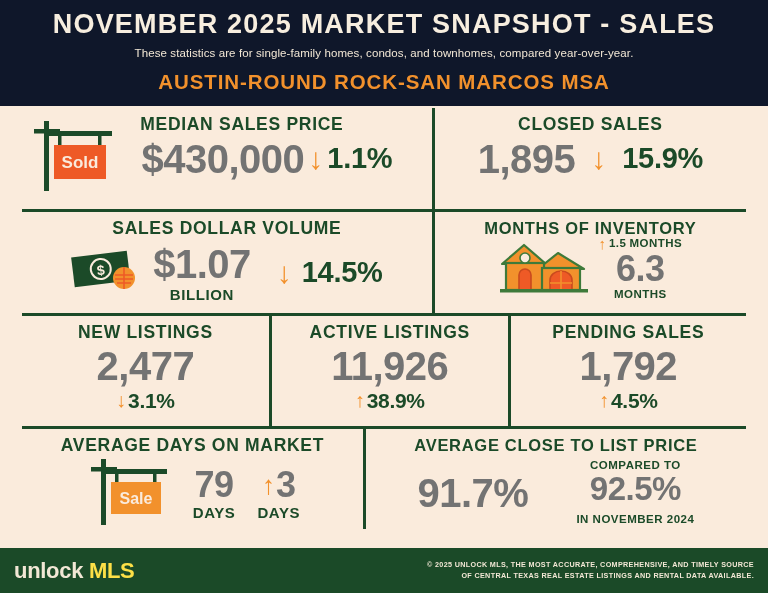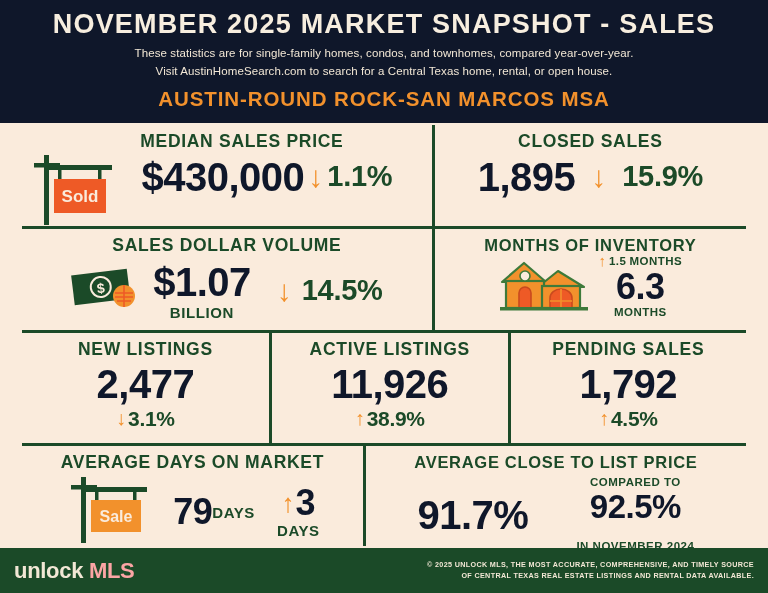--- a/index.html
+++ b/index.html
@@ -81,21 +81,21 @@
   }
   .stat-title.sm { font-size:16.5px; }
 
   .valrow {
     display:flex; align-items:center; justify-content:center;
     gap:8px;
     margin-top:2px;
     width:100%;
   }
   .bignum {
-    color:#0f172a;
+    color:#737373;
     font-weight:bold;
     font-size:40px;
     letter-spacing:-.5px;
     line-height:1;
   }
   .bignum.md { font-size:36px; }
   .bignum.sm { font-size:33px; }
   .delta {
     color:#1B4A28;
     font-weight:bold;
@@ -129,48 +129,47 @@
   .footer {
     background:#1B4A28;
     height:45px;
     flex:0 0 auto;
     display:flex; align-items:center;
     justify-content:space-between;
     padding:0 14px;
   }
   .logo { font-size:22px; font-weight:bold; letter-spacing:-.3px; }
   .logo .u { color:#F2E7D5; }
-  .logo .m { color:#fca5a5; }
+  .logo .m { color:#fde047; }
   .copyright {
     color:#F2E7D5;
     font-size:7.2px;
     font-weight:bold;
     letter-spacing:.35px;
     text-align:right;
     line-height:1.5;
   }
 </style>
 </head>
 <body>
 
 <div class="infographic">
 
   <div class="header">
     <div class="header-title">NOVEMBER 2025 MARKET SNAPSHOT - SALES</div>
     <div class="header-sub">These statistics are for single-family homes, condos, and townhomes, compared year-over-year.</div>
-    <div class="header-sub" style="margin-top:0">Visit AustinHomeSearch.com to search for a Central Texas home, rental, or open house.</div>
     <div class="header-msa">AUSTIN-ROUND ROCK-SAN MARCOS MSA</div>
   </div>
 
   <div class="body">
 
     <div class="row r1">
       <div class="cell vsep" style="width:57%">
 
-        <div class="sign" style="left:6px; top:26px;">
+        <div class="sign" style="left:6px; top:9px;">
           <svg width="86" height="76" viewBox="0 0 86 76">
             <rect x="16" y="4" width="5" height="70" fill="#1B4A28"></rect>
             <rect x="6" y="12" width="26" height="4.5" fill="#1B4A28"></rect>
             <rect x="16" y="14" width="68" height="5" fill="#1B4A28"></rect>
             <rect x="30" y="19" width="3.5" height="11" fill="#1B4A28"></rect>
             <rect x="70" y="19" width="3.5" height="11" fill="#1B4A28"></rect>
             <rect x="26" y="28" width="52" height="34" fill="#EE5A26"></rect>
             <text x="52" y="51" font-family="Liberation Sans, sans-serif" font-size="17" font-weight="bold" fill="#FAEBDC" text-anchor="middle">Sold</text>
           </svg>
         </div>
@@ -279,41 +278,41 @@
             <svg width="86" height="70" viewBox="0 0 86 70">
               <rect x="16" y="2" width="5" height="66" fill="#1B4A28"></rect>
               <rect x="6" y="10" width="26" height="4.5" fill="#1B4A28"></rect>
               <rect x="16" y="12" width="66" height="5" fill="#1B4A28"></rect>
               <rect x="30" y="17" width="3.5" height="10" fill="#1B4A28"></rect>
               <rect x="68" y="17" width="3.5" height="10" fill="#1B4A28"></rect>
               <rect x="26" y="25" width="50" height="32" fill="#F2912C"></rect>
               <text x="51" y="47" font-family="Liberation Sans, sans-serif" font-size="16" font-weight="bold" fill="#FAEBDC" text-anchor="middle">Sale</text>
             </svg>
           </span>
-          <span style="display:flex; flex-direction:row; align-items:center;">
+          <span style="display:flex; flex-direction:column; align-items:center;">
             <span class="bignum md">79</span>
             <span class="sublabel" style="margin-top:2px">DAYS</span>
           </span>
           <span style="display:flex; flex-direction:column; align-items:center;">
             <span style="display:flex; align-items:center; gap:1px;">
               <span class="arrow" style="font-size:26px">↑</span>
               <span class="bignum md">3</span>
             </span>
             <span class="sublabel" style="margin-top:2px">DAYS</span>
           </span>
         </div>
       </div>
       <div class="cell" style="width:52.5%">
         <div class="stat-title sm">AVERAGE CLOSE TO LIST PRICE</div>
         <div style="display:flex; align-items:center; justify-content:center; gap:48px; width:100%; margin-top:6px;">
           <span class="bignum">91.7%</span>
           <span style="display:flex; flex-direction:column; align-items:center;">
             <span class="sublabel xs">COMPARED TO</span>
             <span class="bignum sm" style="margin-top:1px">92.5%</span>
-            <span class="sublabel xs" style="margin-top:18px">IN NOVEMBER 2024</span>
+            <span class="sublabel xs" style="margin-top:9px">IN NOVEMBER 2024</span>
           </span>
         </div>
       </div>
     </div>
 
   </div>
 
   <div class="footer">
     <div class="logo">
       <span class="u">unlock </span><span class="m">MLS</span>

